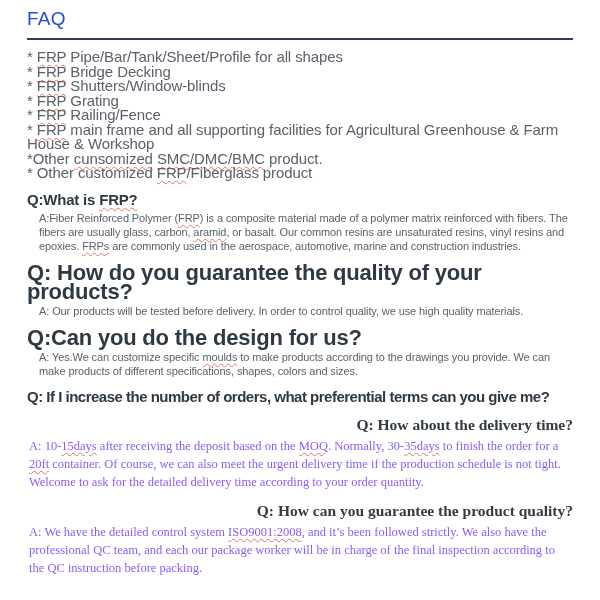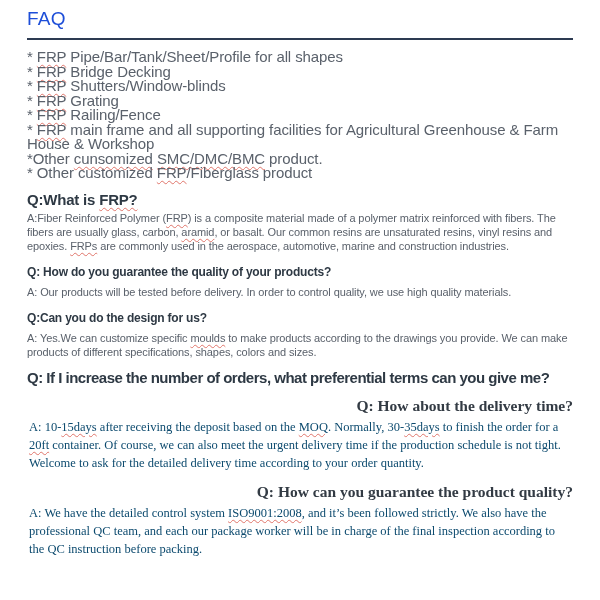--- a/index.html
+++ b/index.html
@@ -3,27 +3,27 @@
 <meta charset="utf-8">
 <style>
   html,body{margin:0;padding:0;background:#ffffff;}
   body{width:600px;height:600px;overflow:hidden;font-family:"Liberation Sans",sans-serif;}
   .page{padding:6px 27px 0 27px;}
   .page-title{font-size:19px;line-height:22px;font-weight:400;color:#1d4ed8;margin:2px 0 0 0;letter-spacing:.3px;}
   .rule{border:0;border-top:2px solid #2d3b52;margin:8px 0 0 0;}
   section{margin-top:10px;}
   .h{margin:0;font-weight:700;color:#2e3944;}
   .h-sm{font-size:15px;line-height:17px;letter-spacing:-.2px;}
-  .h-lg{font-size:12px;line-height:19px;letter-spacing:-.2px;}
+  .h-lg{font-size:22px;line-height:19px;letter-spacing:-.2px;}
   .h-fit{font-size:15px;line-height:17px;letter-spacing:-.5px;white-space:nowrap;margin-top:8px;}
-  .body-sans{font-size:11px;line-height:14px;color:#5a616b;letter-spacing:-.1px;margin:3px 0 0 0;}
+  .body-sans{font-size:11px;line-height:14px;color:#5a616b;letter-spacing:-.1px;margin:3px 0 0 12px;}
   .list{list-style:none;margin:3px 0 0 0;padding:0;}
   .list li{font-size:15px;line-height:14.5px;color:#5a616b;letter-spacing:-.1px;}
   .serif .h-serif{font-family:"Liberation Serif",serif;font-size:15.5px;line-height:19px;color:#333b44;margin:0;font-weight:700;text-align:right;}
-  .serif .body-serif{font-family:"Liberation Serif",serif;font-size:12.5px;line-height:18px;color:#0c4a6e;margin:3px 0 0 0;padding-left:2px;}
+  .serif .body-serif{font-family:"Liberation Serif",serif;font-size:12.5px;line-height:18px;color:#8b5cf6;margin:3px 0 0 0;padding-left:2px;}
   .sq{text-decoration-line:underline;text-decoration-style:wavy;text-decoration-color:#e0756b;text-decoration-thickness:1px;text-underline-offset:2px;}
 </style>
 </head>
 <body>
 
 <div class="page">
 
   <h1 class="page-title">FAQ</h1>
   <hr class="rule">
 

